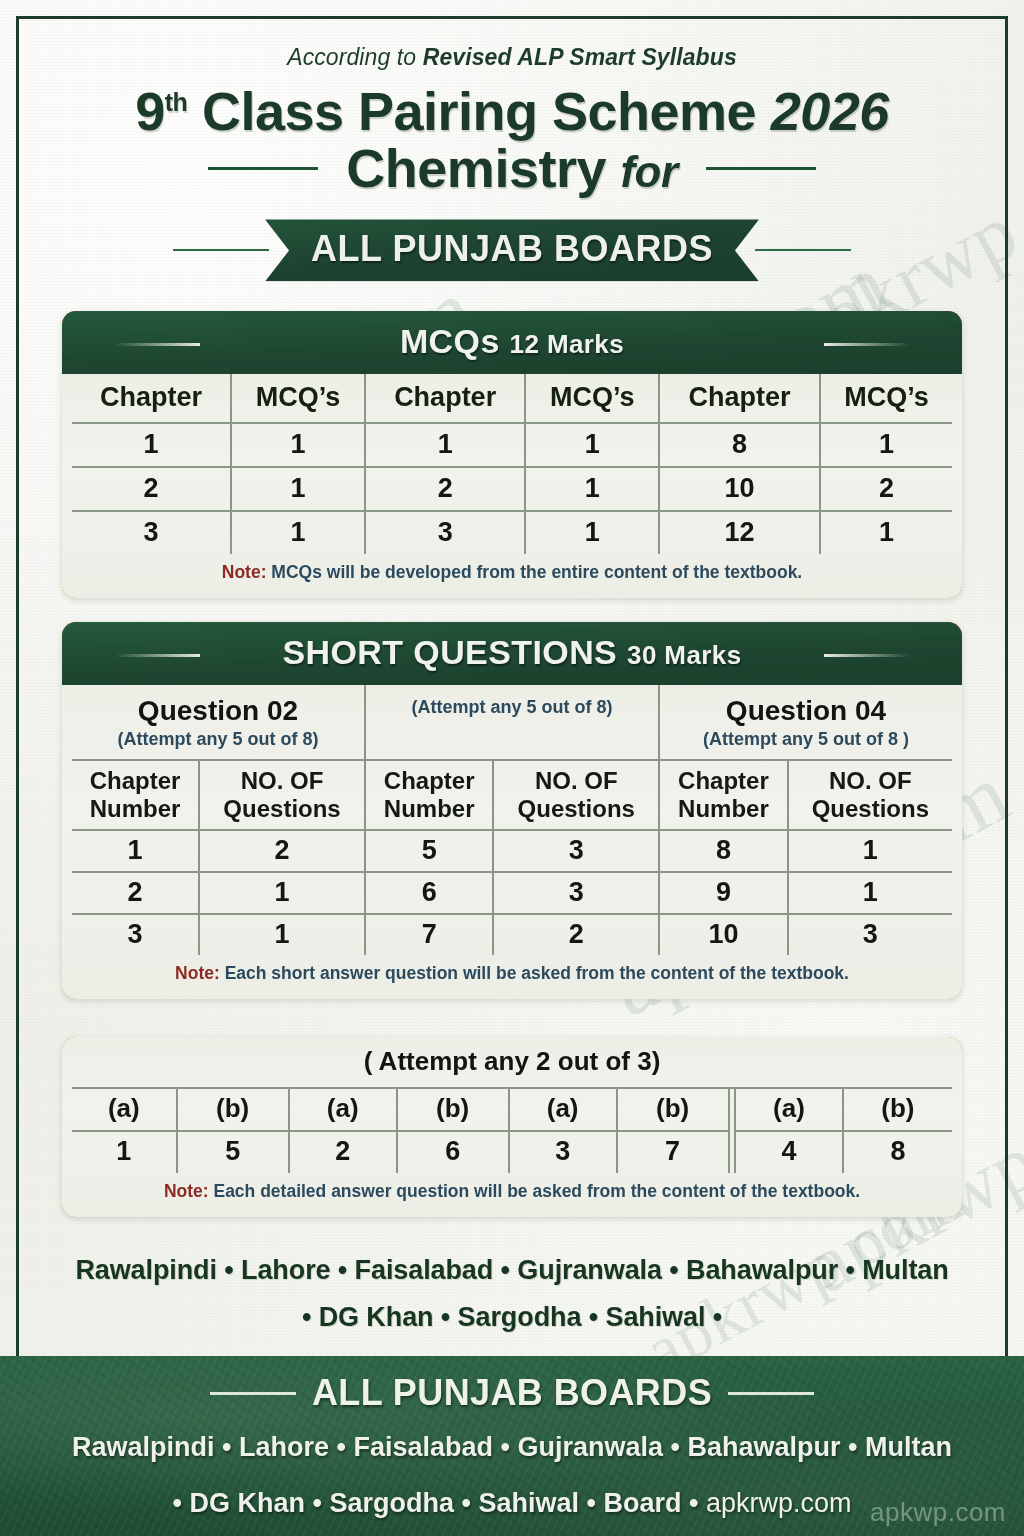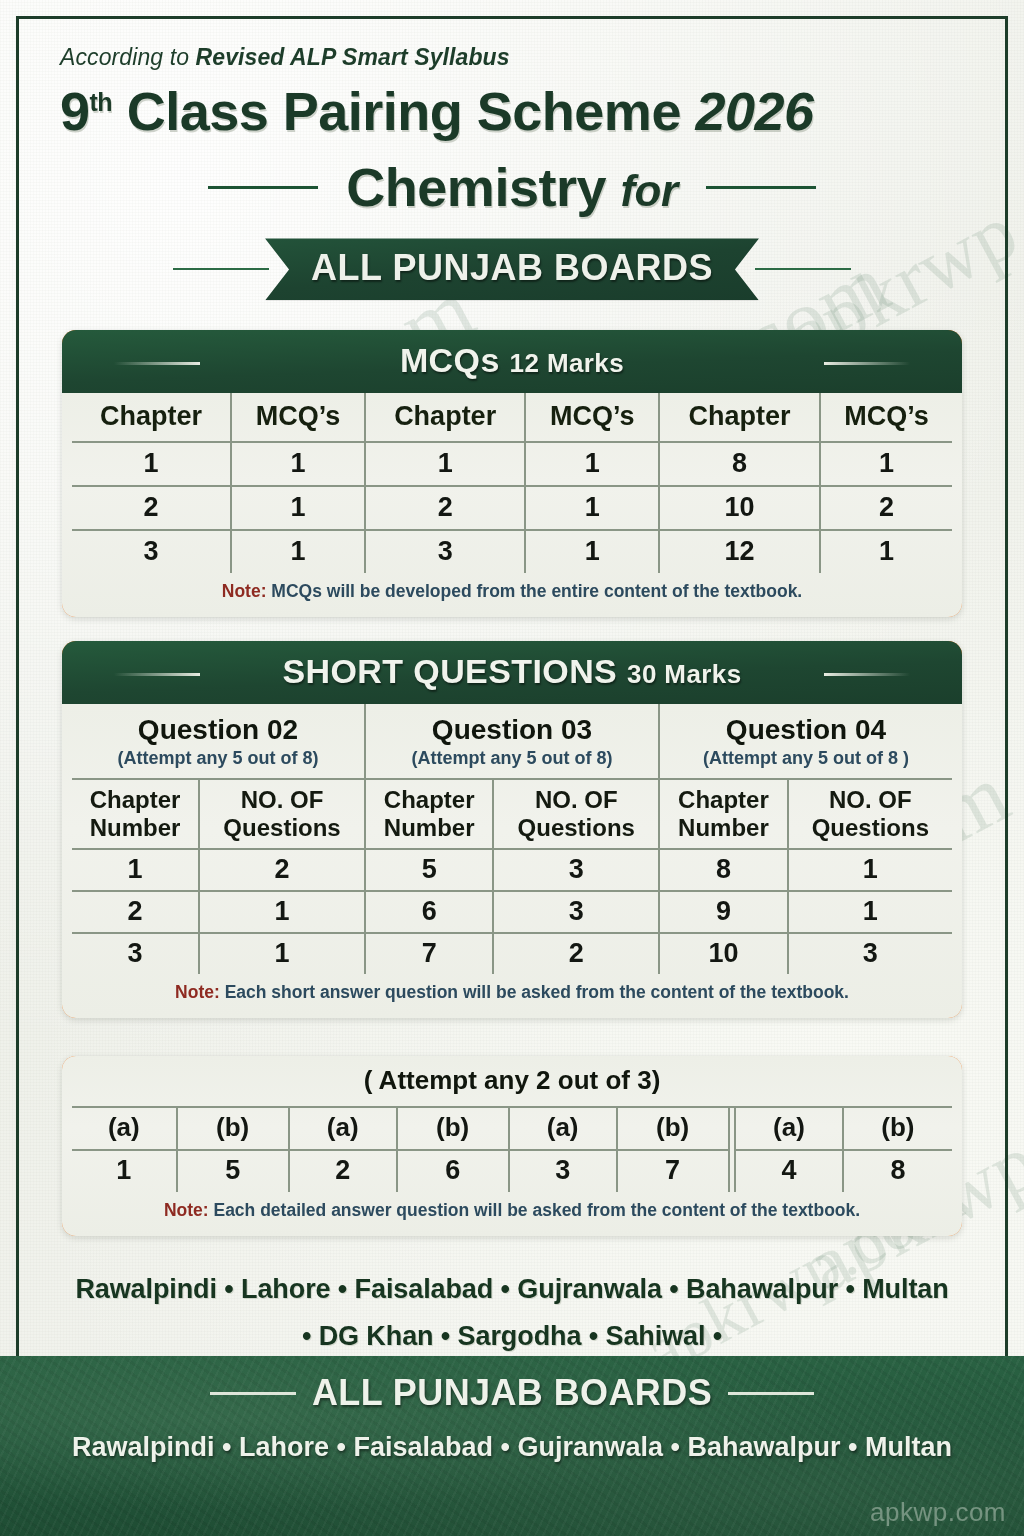--- a/index.html
+++ b/index.html
@@ -59,40 +59,40 @@
   .frame {
     position:absolute;
     left:16px; top:16px; right:16px; bottom:172px;
     border:3px solid #1d3d2a;
     pointer-events:none;
   }
 
   .sheet { position:absolute; inset:0; }
 
   
-  .header { padding:44px 60px 0; }
+  .header { padding:44px 60px 0; text-align:center; }
 
   .kicker {
     font-size:23px; color:#1d3d2a;
     font-style:italic; font-weight:400;
     letter-spacing:.1px; margin-bottom:12px;
   }
   .kicker b { font-weight:bold; font-style:italic; }
 
   .title1 {
     font-size:54px; font-weight:bold; color:#1b3a28;
     letter-spacing:-.5px; line-height:1.06;
     text-shadow:1px 2px 0 rgba(150,160,145,.45);
   }
   .title1 sup { font-size:25px; vertical-align:super; }
   .title1 .yr { font-style:italic; }
 
   .title2row {
     display:flex; align-items:center; justify-content:center;
-    gap:28px; margin-top:19px;
+    gap:28px; margin-top:0;
   }
   .rule { height:3px; background:#1d5434; flex:0 0 110px; }
   .title2 {
     font-size:54px; font-weight:bold; color:#1b3a28;
     letter-spacing:-.5px; line-height:1.06;
     text-shadow:1px 2px 0 rgba(150,160,145,.45);
   }
   .title2 .for { font-style:italic; font-weight:bold; font-size:44px; }
 
   
@@ -339,21 +339,20 @@
     <div class="bar">
       <span class="t"><span>SHORT QUESTIONS</span> <span class="sub">30 Marks</span></span>
     </div>
     <div class="body">
       <div class="qhead">
         <div>
           <div class="qh-t">Question 02</div>
           <div class="qh-s">(Attempt any 5 out of 8)</div>
         </div>
         <div>
-          <div class="qh-t">Question 03</div>
           <div class="qh-s">(Attempt any 5 out of 8)</div>
         </div>
         <div>
           <div class="qh-t">Question 04</div>
           <div class="qh-s">(Attempt any 5 out of 8 )</div>
         </div>
       </div>
 
       <table class="t-sq">
         <thead>
@@ -436,14 +435,15 @@
   </div>
 </div>
 
 <div class="footer">
   <div class="frow">
     <div class="frule"></div>
     <div class="ftitle">ALL PUNJAB BOARDS</div>
     <div class="frule"></div>
   </div>
   <div class="fline">Rawalpindi • Lahore • Faisalabad • Gujranwala • Bahawalpur • Multan</div>
+  <div class="fline"><span>• DG Khan • Sargodha • Sahiwal • Board • </span><span class="site">apkrwp.com</span></div>
   <div class="wm-foot">apkwp.com</div>
 </div>
 
 </body></html>

